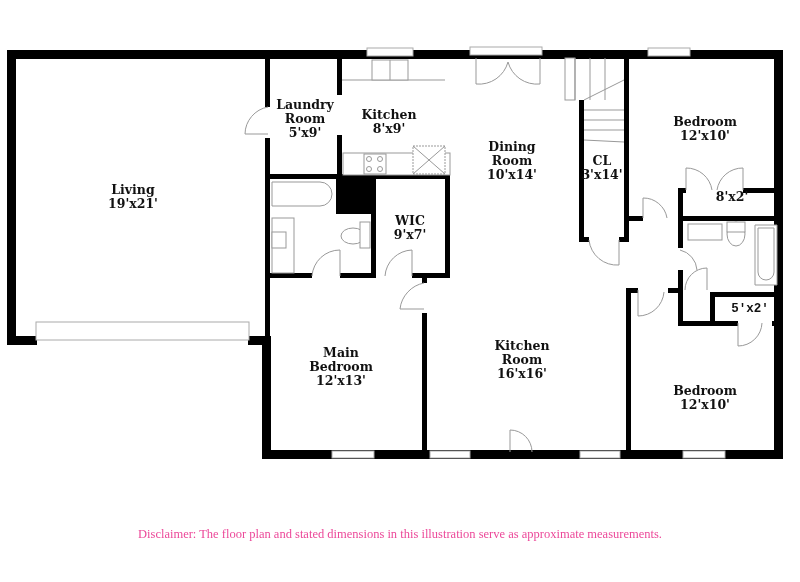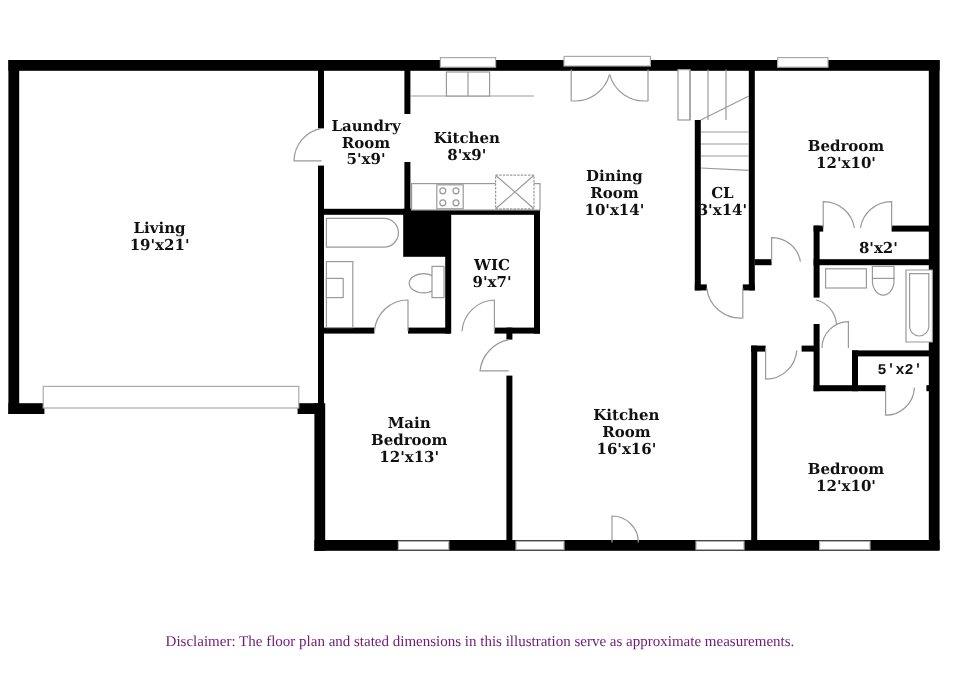--- a/index.html
+++ b/index.html
@@ -3,21 +3,21 @@
 <meta charset="utf-8">
 <style>
   html,body{margin:0;padding:0;background:#fff;}
   body{width:800px;height:582px;position:relative;overflow:hidden;font-family:"DejaVu Serif","Liberation Serif",serif;}
   svg{position:absolute;left:0;top:0;}
   .wall{fill:#000;}
   .thin{fill:none;stroke:#999;stroke-width:1;}
   .win{fill:#fff;stroke:#aaa;stroke-width:1;}
   .fix{fill:#fff;stroke:#999;stroke-width:1;}
   .lbl{position:absolute;text-align:center;font-weight:bold;font-size:12.5px;line-height:14px;color:#111;transform:translateX(-50%);white-space:nowrap;}
-  .disc{position:absolute;left:0;width:800px;text-align:center;font-family:"Liberation Serif","DejaVu Serif",serif;font-size:12.5px;color:#701a75;line-height:16px;}
+  .disc{position:absolute;left:0;width:800px;text-align:center;font-family:"Liberation Serif","DejaVu Serif",serif;font-size:12.5px;color:#ec4899;line-height:16px;}
 </style>
 </head>
 <body>
 
 <svg width="800" height="582" viewBox="0 0 800 582">
 
   <g>
 
     <rect class="wall" x="7" y="50" width="776" height="9"></rect>
 
@@ -173,21 +173,21 @@
 <div class="lbl" style="left:602px;top:154px;">
   <div>CL</div>
   <div>3'x14'</div>
 </div>
 
 <div class="lbl" style="left:705px;top:115px;">
   <div>Bedroom</div>
   <div>12'x10'</div>
 </div>
 
-<div class="lbl" style="left:732px;top:200px;text-align:center;">
+<div class="lbl" style="left:732px;top:190px;text-align:center;">
   <div>8'x2'</div>
 </div>
 
 <div class="lbl" style="left:410px;top:214px;">
   <div>WIC</div>
   <div>9'x7'</div>
 </div>
 
 <div class="lbl" style="left:341px;top:346px;">
   <div>Main</div>

